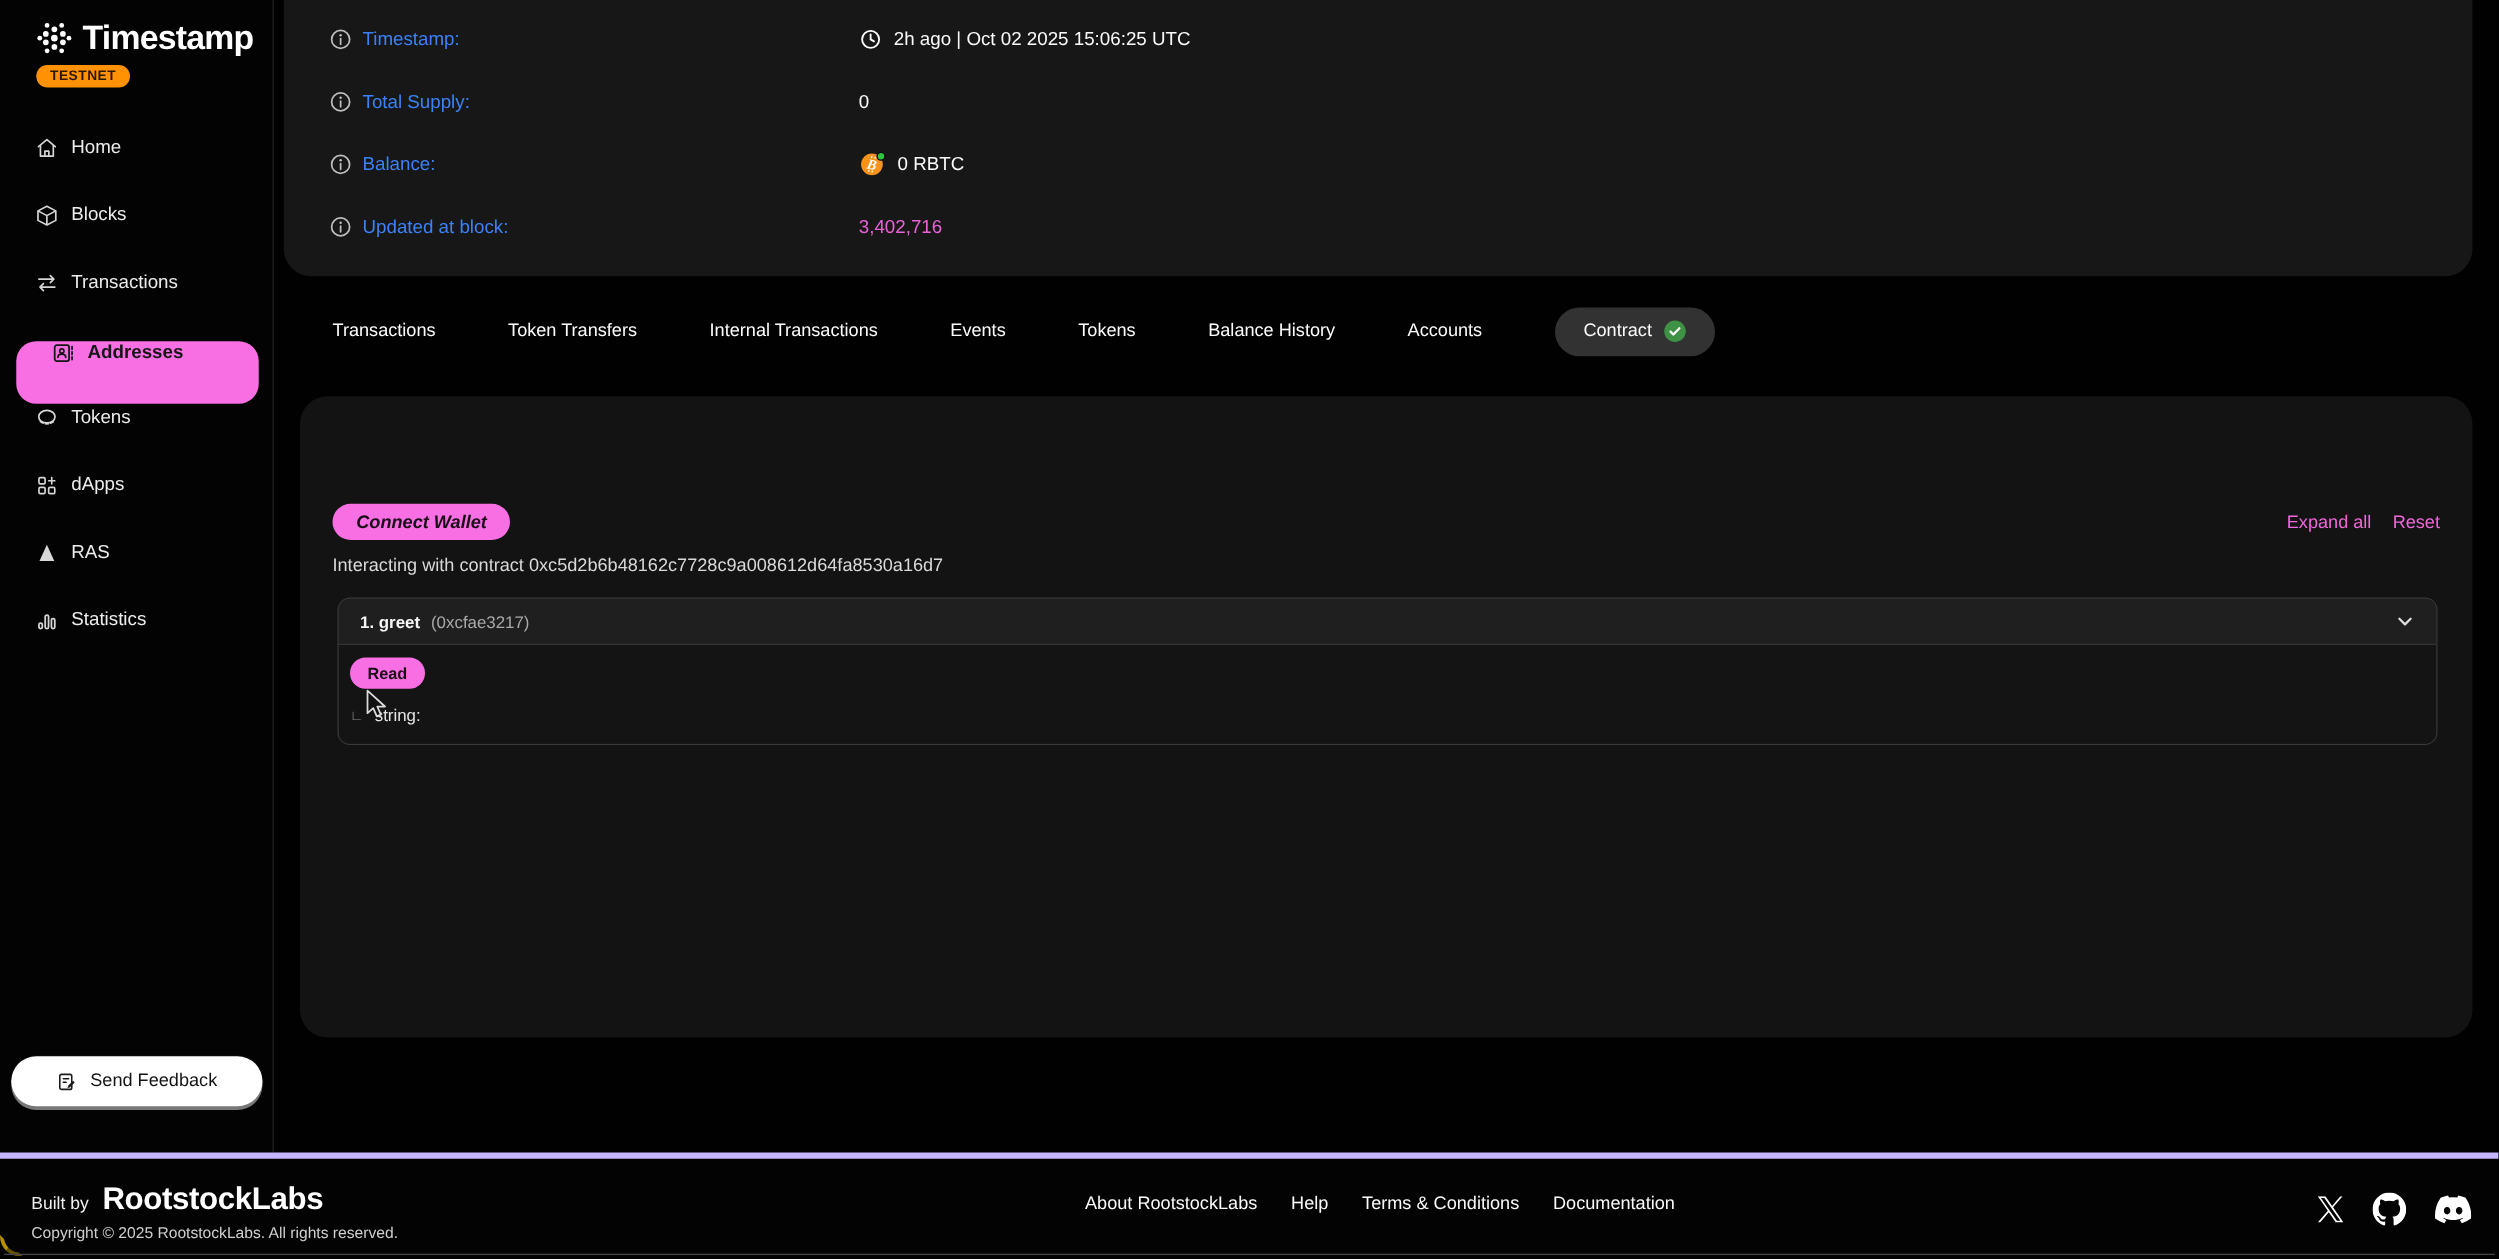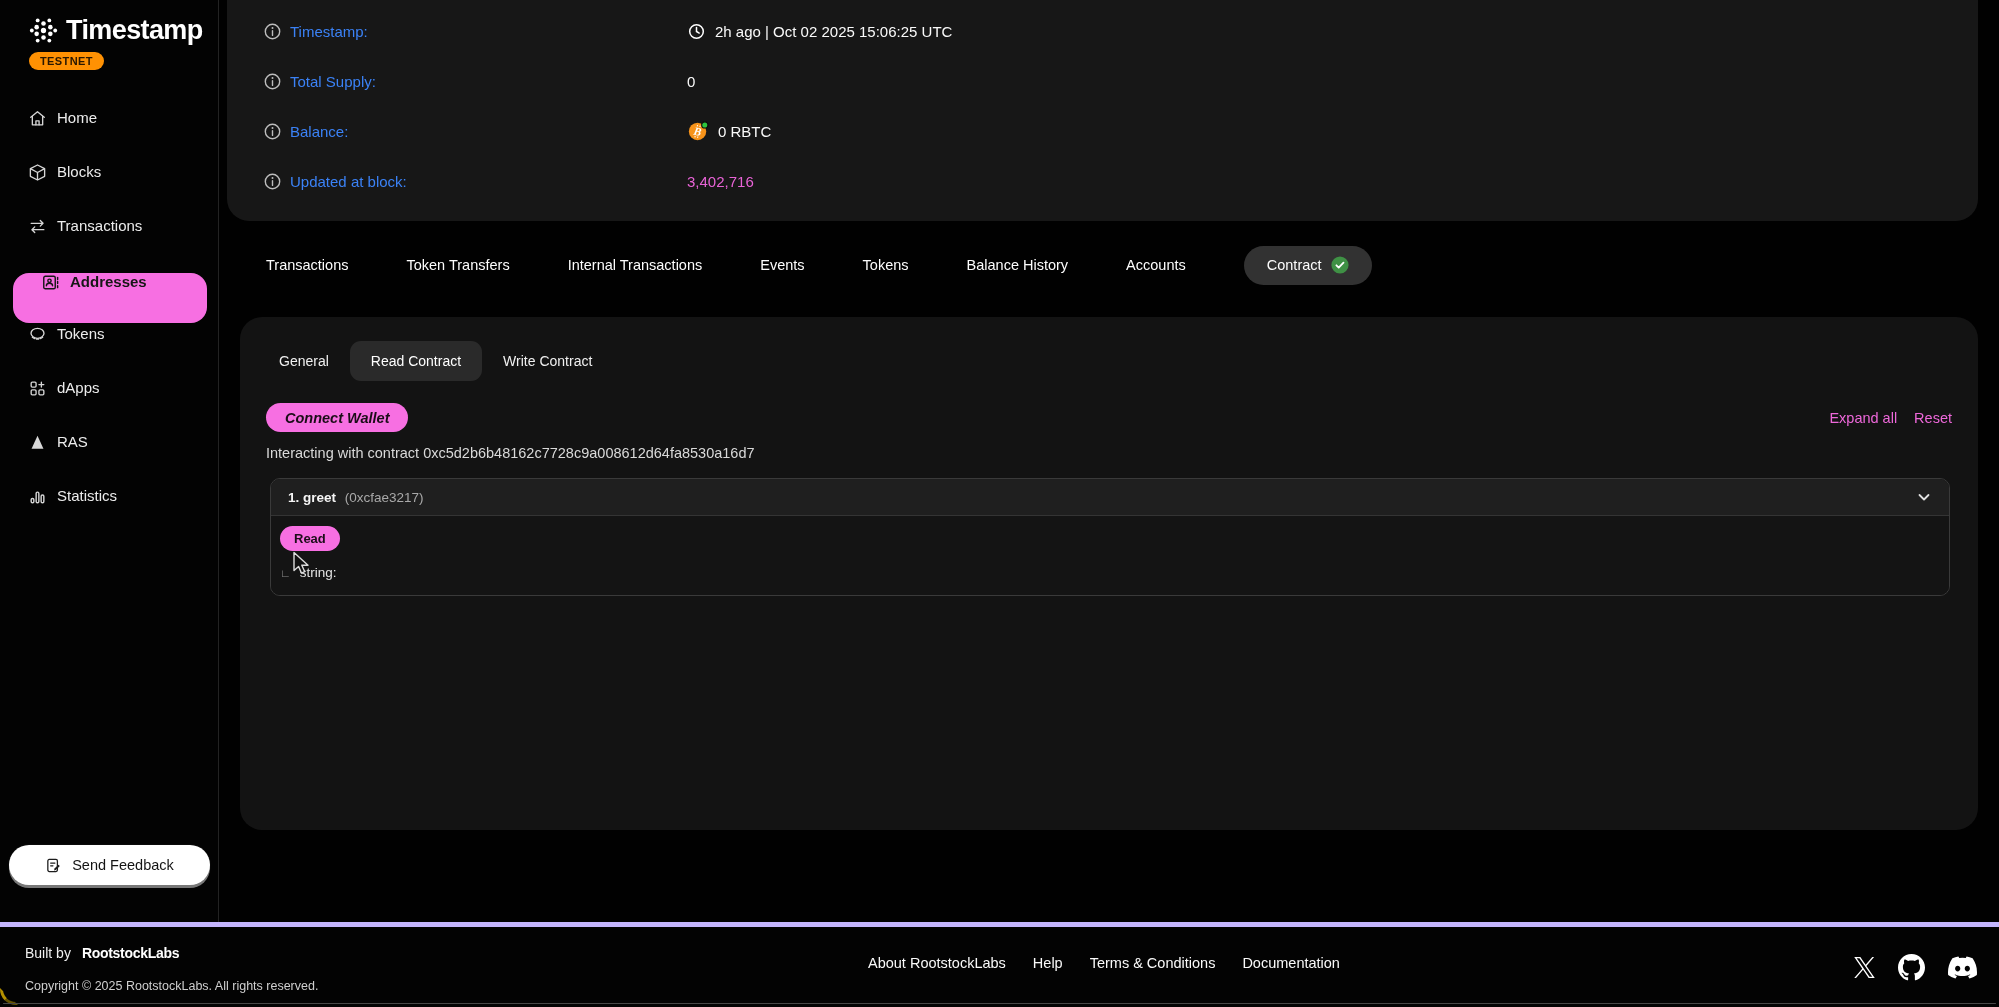--- a/index.html
+++ b/index.html
@@ -52,21 +52,21 @@
   .corner-glyph { color:#8f8f8f; font-size:11px; }
 
   .cursor { position:absolute; left:291px; top:551px; }
 
   
   .footer { position:absolute; left:0; top:922px; width:1999px; height:85px; border-top:5px solid #c4b5fd; background:#030303; }
   .footer::after { content:""; position:absolute; left:3px; right:3px; bottom:3px; height:1px; background:#474747; border-radius:2px; }
   .corner-accent { position:absolute; left:0; bottom:2px; width:18px; height:17px; border-bottom-left-radius:16px; border-left:3px solid #c9a100; border-bottom:3px solid #6e5a00; border-top:3px solid transparent; border-right:3px solid transparent; opacity:.9; }
   .built-row { position:absolute; left:25px; top:18px; display:flex; align-items:baseline; gap:11px; }
   .built-by { font-size:14px; color:#f0f0f0; }
-  .company { font-size:14px; font-weight:700; color:#fff; letter-spacing:-0.3px; cursor:pointer; }
+  .company { font-size:25px; font-weight:700; color:#fff; letter-spacing:-0.3px; cursor:pointer; }
   .copyright { position:absolute; left:25px; top:52px; font-size:12.5px; color:#cfcfcf; }
   .footer-links { position:absolute; left:868px; top:28px; display:flex; gap:27px; font-size:14.5px; color:#fafafa; }
   .footer-links span { cursor:pointer; white-space:nowrap; }
   .socials { position:absolute; right:22px; top:26px; display:flex; align-items:center; gap:23px; }
   .socials svg { display:block; cursor:pointer; }
 </style>
 </head>
 <body>
 
 <div class="page">
@@ -246,25 +246,20 @@
     <span class="tab tab-contract">
       <span>Contract</span>
       <svg width="18" height="18" viewBox="0 0 18 18">
           <circle cx="9" cy="9" r="8.6" fill="#3f9145"></circle>
           <path d="M5.4 9.3l2.3 2.3 4.8-5" fill="none" stroke="#ffffff" stroke-width="1.8" stroke-linecap="round" stroke-linejoin="round"></path>
         </svg>
     </span>
   </div>
 
   <section class="content-card">
-    <div class="subtabs">
-      <span class="subtab first">General</span>
-      <span class="subtab active-sub">Read Contract</span>
-      <span class="subtab">Write Contract</span>
-    </div>
 
     <div class="wallet-row">
       <button class="connect-btn">Connect Wallet</button>
       <div class="panel-links">
         <span>Expand all</span>
         <span>Reset</span>
       </div>
     </div>
 
     <p class="interacting">Interacting with contract 0xc5d2b6b48162c7728c9a008612d64fa8530a16d7</p>

